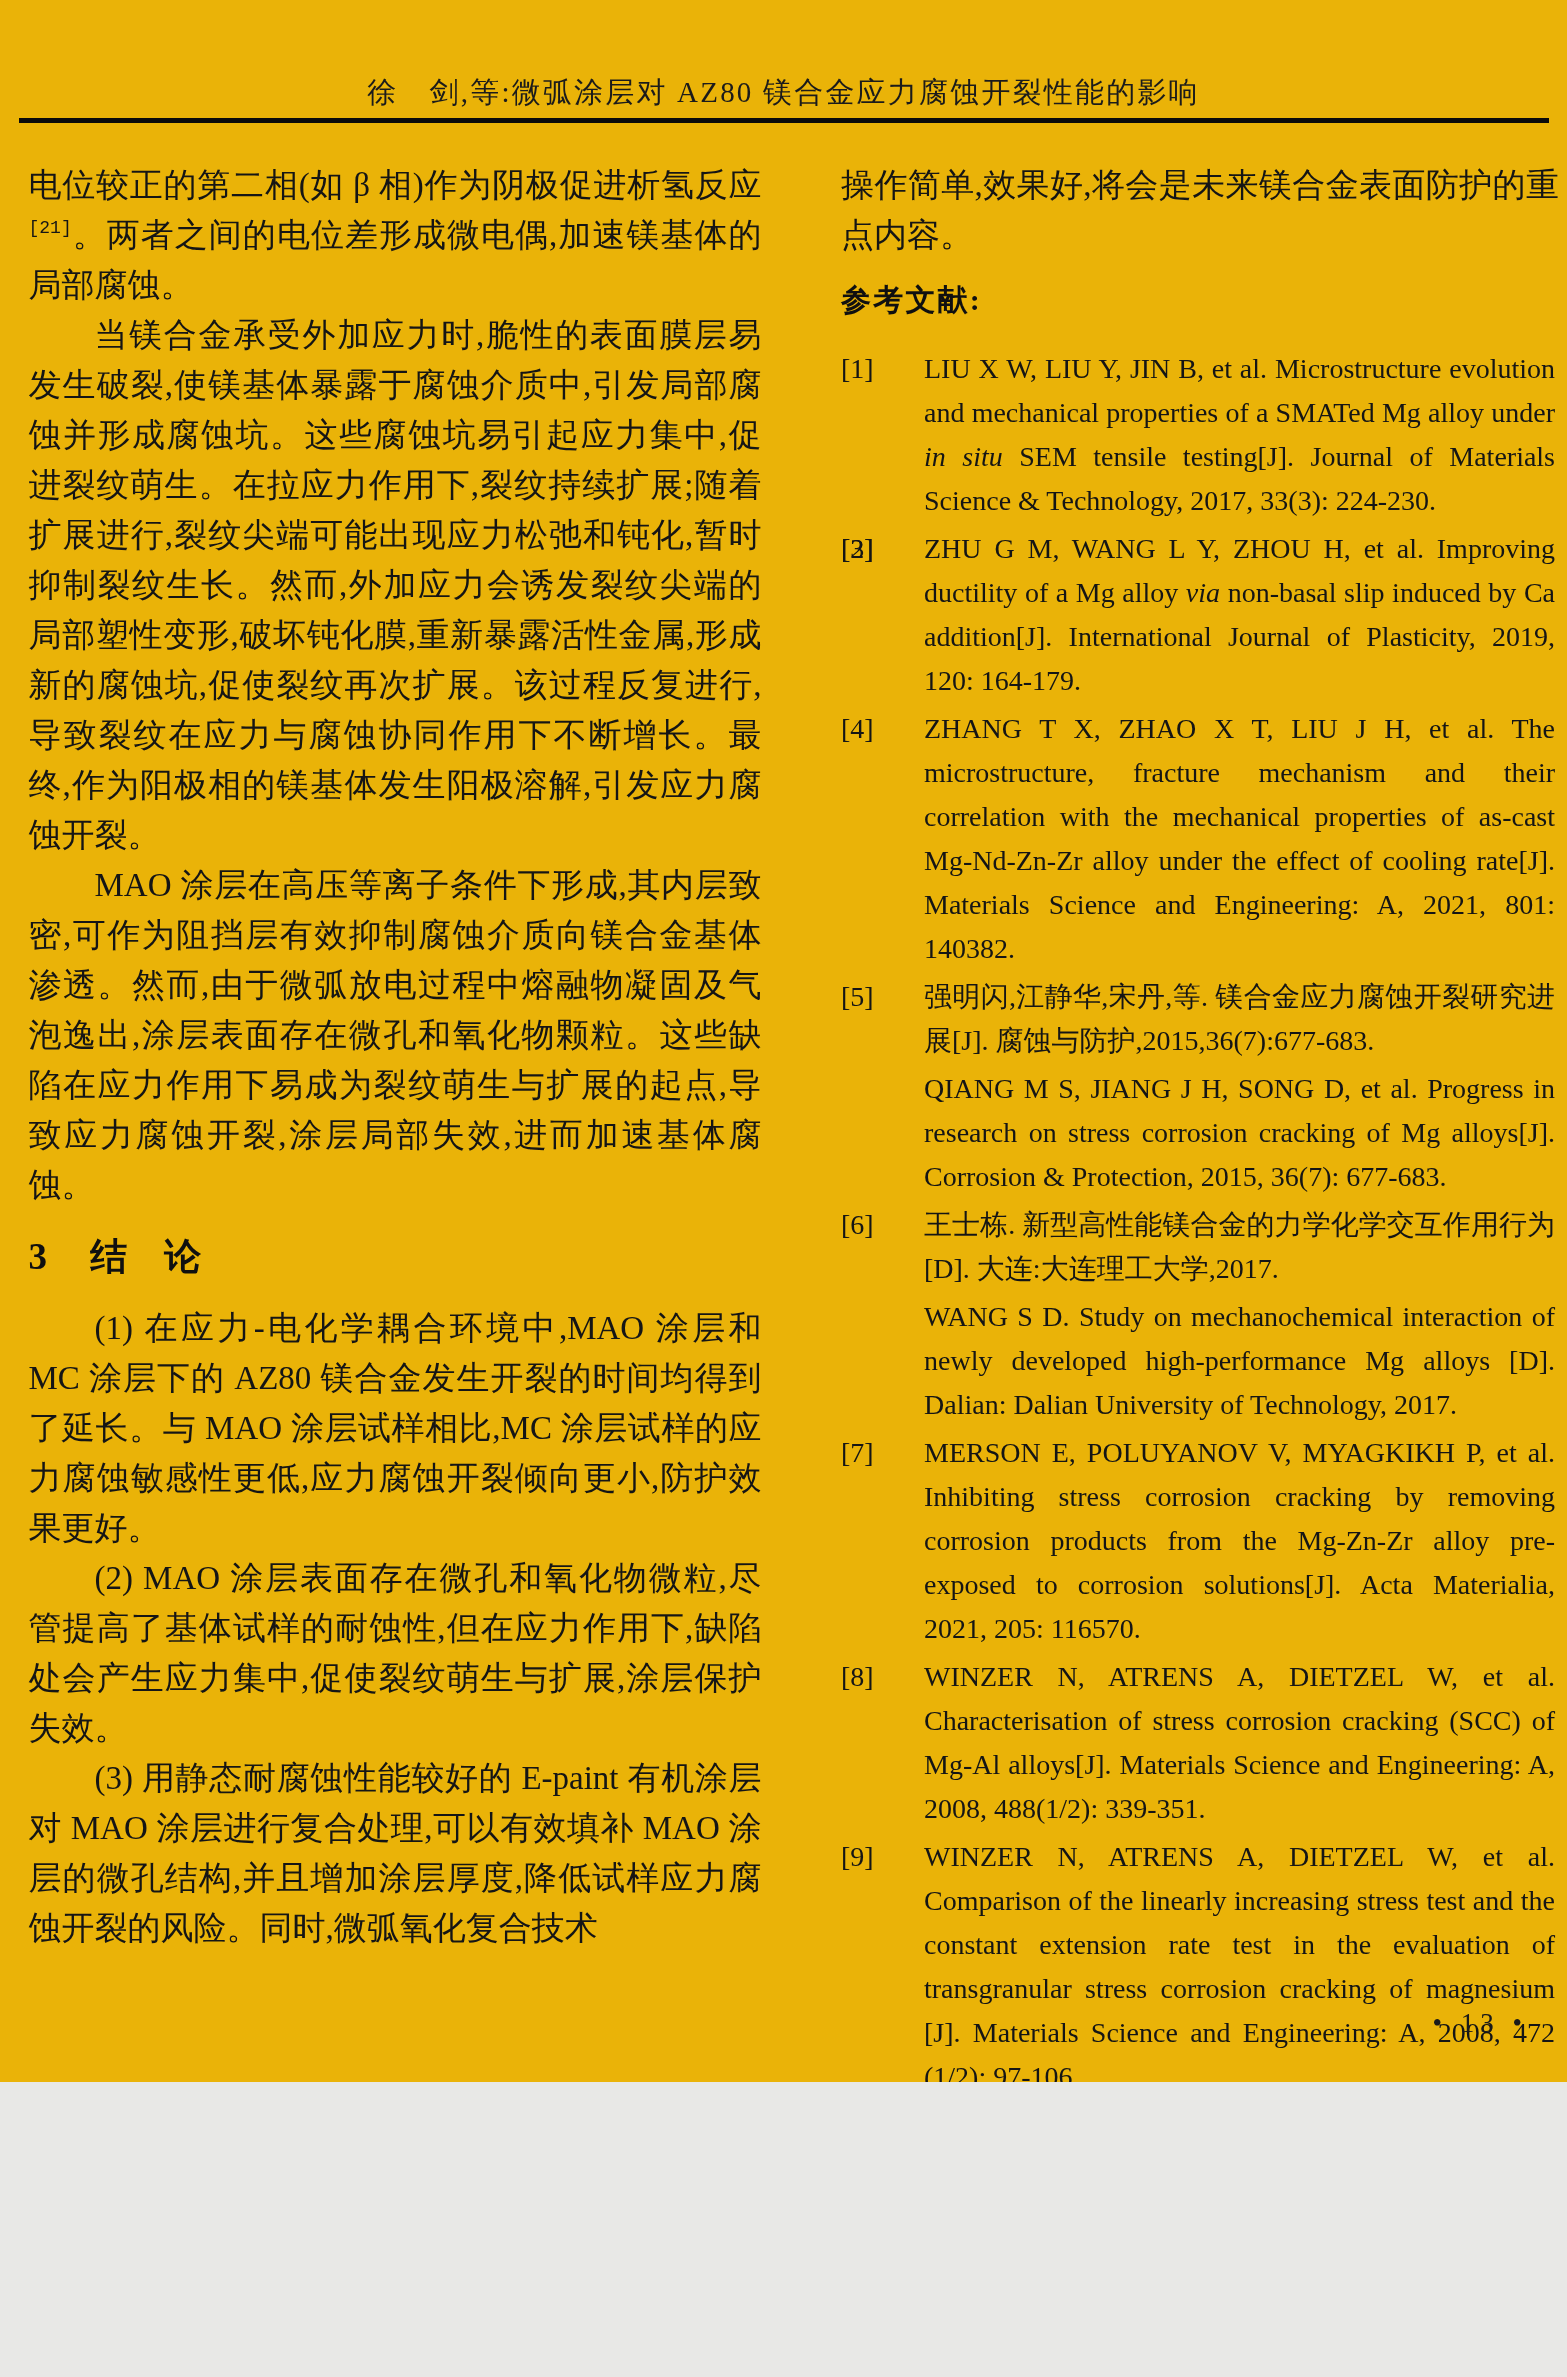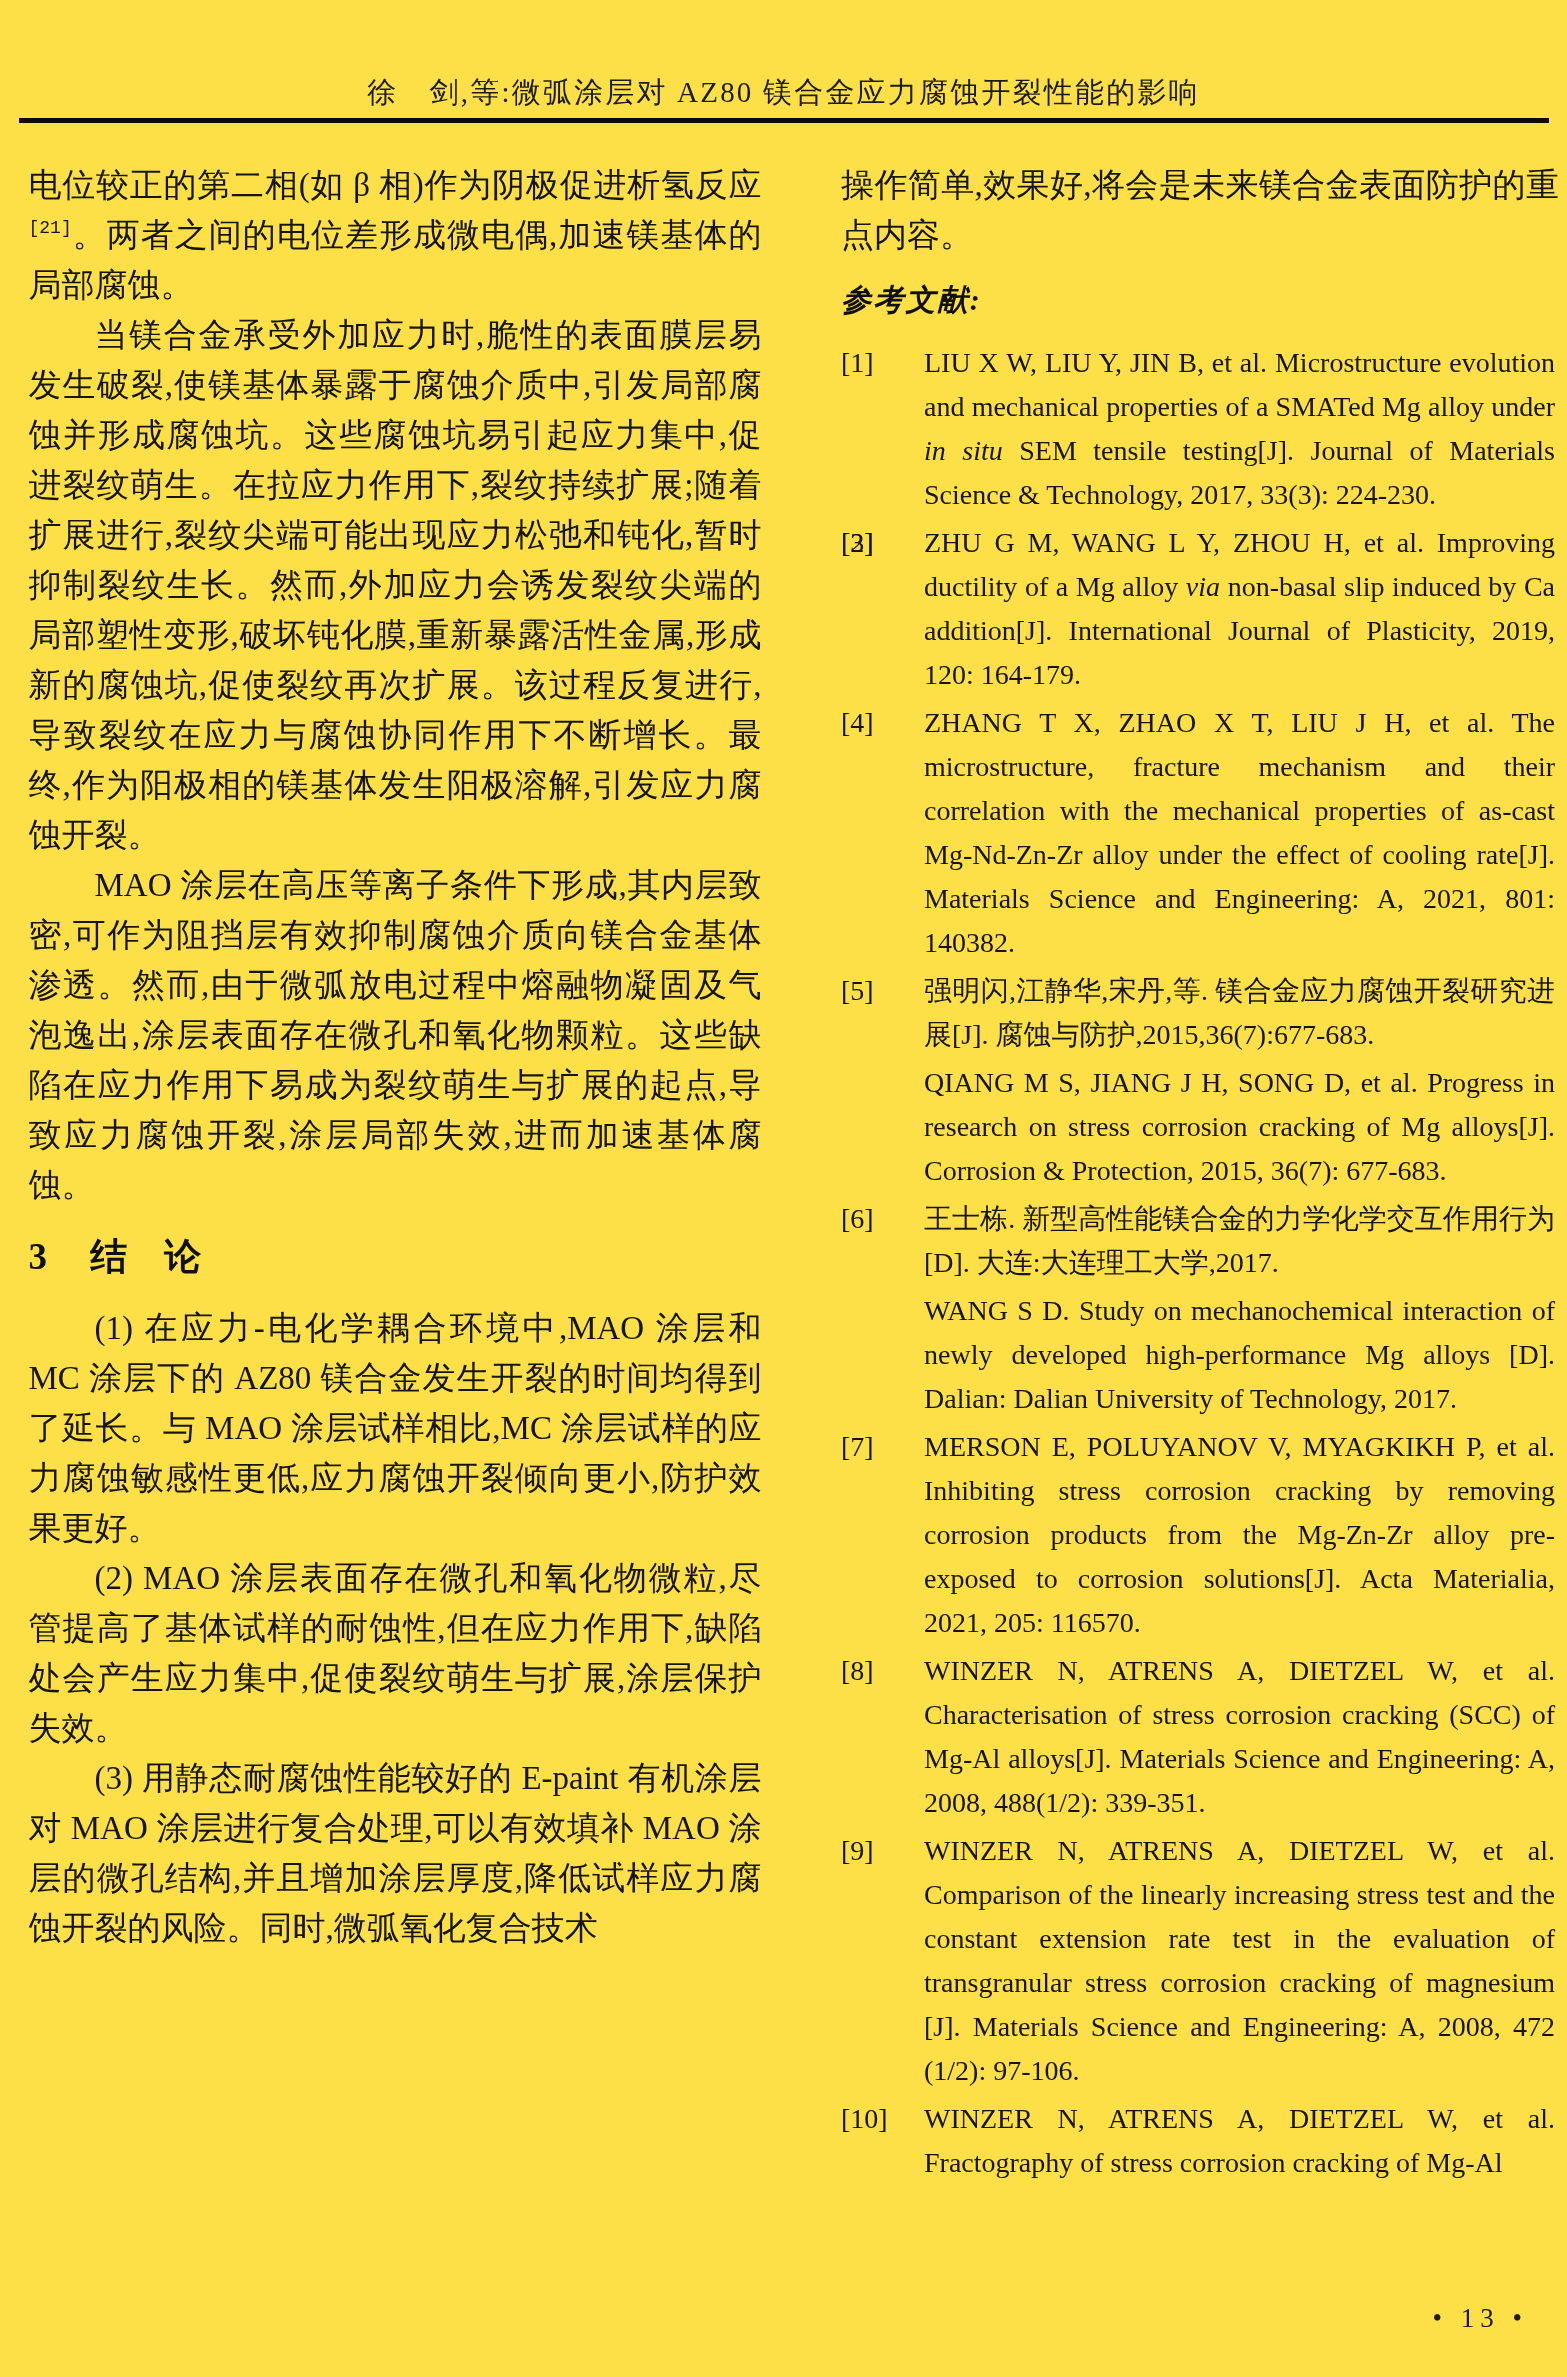--- a/index.html
+++ b/index.html
@@ -1,20 +1,20 @@
 <!DOCTYPE html>
 <html style="font-size:12px"><head>
 <meta charset="utf-8">
 <style>
   html, body { margin: 0; padding: 0; background: #e8e8e6; }
   .page {
     position: relative;
     width: 1567px;
-    height: 2377px;
-    background: #fde047;
+    height: 2082px;
+    background: #eab308;
     font-family: "Liberation Serif", "DejaVu Serif", serif;
     color: #151515;
     overflow: hidden;
   }
   .header-title {
     position: absolute;
     top: 73px; left: 0; width: 100%;
     text-align: center;
     font-size: 29px;
     letter-spacing: 2.2px;
@@ -44,27 +44,26 @@
   }
   .section-heading {
     margin: 24px 0 22.5px 0;
     font-size: 37px;
     font-weight: bold;
     line-height: 46px;
     color: #101010;
   }
   .sec-num { margin-right: 34px; }
   .ref-heading {
-    margin: 18px 0 20px 0;
+    margin: 18px 0 26px 0;
     font-size: 30px;
     font-weight: bold;
     line-height: 43px;
     letter-spacing: 2.2px;
     color: #101010;
-    font-style: italic;
   }
   .ref-item {
     position: relative;
     padding-left: 79px;
     font-size: 28px;
     line-height: 44px;
     text-align: justify;
   }
   .ref-label { position: absolute; left: 0; top: 0; }
   .ref-block { margin: 4px; }

